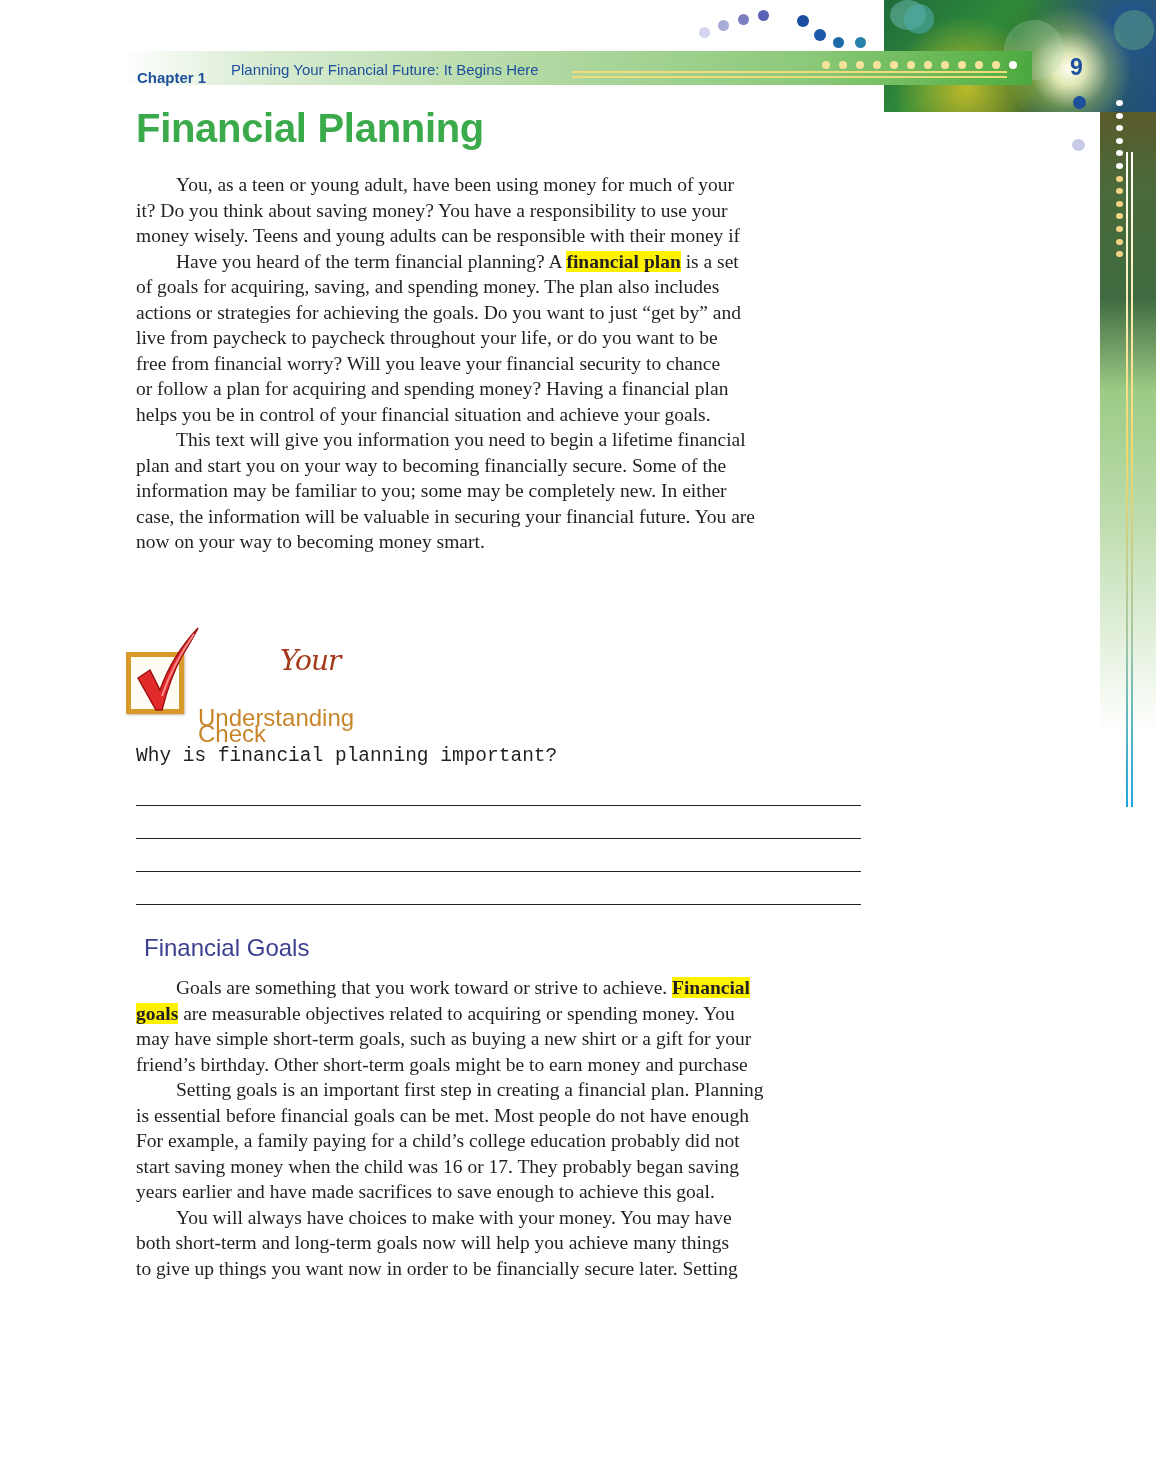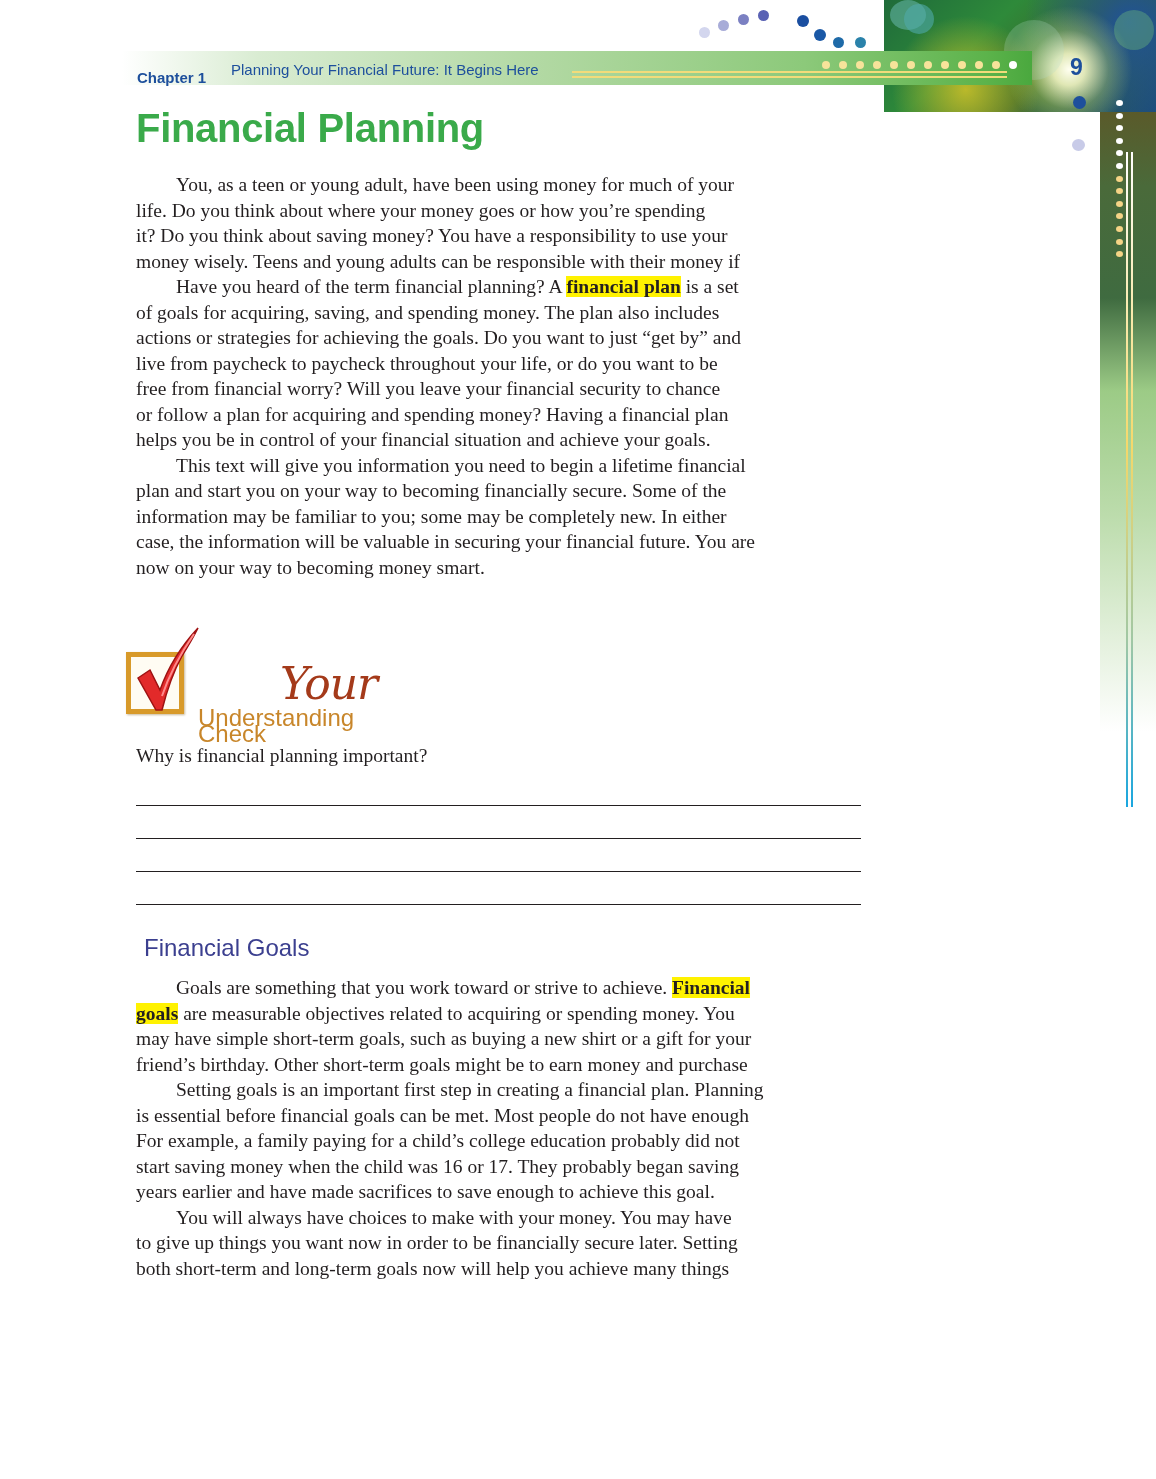--- a/index.html
+++ b/index.html
@@ -93,31 +93,31 @@
     position: absolute; left: 4px; top: 26px; width: 58px; height: 62px;
     border: 5px solid #d89a2a; box-sizing: border-box; background: rgba(255,250,235,0.6);
     box-shadow: 1px 1px 2px rgba(120,80,0,0.4);
   }
   .cyu svg.check { position: absolute; left: 10px; top: 0; }
   .cyu .check-word {
     position: absolute; left: 76px; top: 50px;
     font-family: "Liberation Sans", sans-serif; font-size: 24px; color: #c8862a; margin-top: 44px;
   }
   .cyu .your-word {
-    position: absolute; left: 158px; top: 32px;
-    font-family: "DejaVu Serif", serif; font-style: italic; font-size: 44px; color: #a43a1a;
+    position: absolute; left: 158px; top: 18px;
+    font-family: "DejaVu Serif", serif; font-style: italic; font-size: 28px; color: #a43a1a;
     letter-spacing: -1px;
   }
   .cyu .understanding-word {
     position: absolute; left: 76px; top: 78px;
     font-family: "Liberation Sans", sans-serif; font-size: 24px; color: #c8862a;
   }
   .question {
     position: absolute; left: 136px; top: 745px;
-    font-size: 19.5px; color: #231f20;
+    font-size: 19.5px; color: #231f20; font-family: Liberation Mono, monospace;
   }
   .answer-line {
     position: absolute; left: 136px; width: 725px; height: 0; border-top: 1.3px solid #231f20;
   }
 </style>
 </head>
 <body>
 
 <div class="corner-art">
   <div class="bubble" style="left:6px;top:0;width:36px;height:30px;"></div>
@@ -176,21 +176,20 @@
 </div>
 <span class="chapter-label">Chapter 1</span>
 <span class="chapter-title">Planning Your Financial Future: It Begins Here</span>
 <span class="page-number">9</span>
 
 <h1 class="section-title">Financial Planning</h1>
 
 <div class="text-block" style="top:172px;">
   <div>
     <span class="line indent">You, as a teen or young adult, have been using money for much of your</span>
-    <span class="line">life. Do you think about where your money goes or how you’re spending</span>
     <span class="line">it? Do you think about saving money? You have a responsibility to use your</span>
     <span class="line">money wisely. Teens and young adults can be responsible with their money if</span>
   </div>
   <div>
     <span class="line indent"><span>Have you heard of the term financial planning? A </span><span class="key-term">financial plan</span><span> is a set</span></span>
     <span class="line">of goals for acquiring, saving, and spending money. The plan also includes</span>
     <span class="line">actions or strategies for achieving the goals. Do you want to just “get by” and</span>
     <span class="line">live from paycheck to paycheck throughout your life, or do you want to be</span>
     <span class="line">free from financial worry? Will you leave your financial security to chance</span>
     <span class="line">or follow a plan for acquiring and spending money? Having a financial plan</span>
@@ -232,16 +231,16 @@
   </div>
   <div>
     <span class="line indent">Setting goals is an important first step in creating a financial plan. Planning</span>
     <span class="line">is essential before financial goals can be met. Most people do not have enough</span>
     <span class="line">For example, a family paying for a child’s college education probably did not</span>
     <span class="line">start saving money when the child was 16 or 17. They probably began saving</span>
     <span class="line">years earlier and have made sacrifices to save enough to achieve this goal.</span>
   </div>
   <div>
     <span class="line indent">You will always have choices to make with your money. You may have</span>
+    <span class="line">both short-term and long-term goals now will help you achieve many things</span>
     <span class="line">to give up things you want now in order to be financially secure later. Setting</span>
-    <span class="line">both short-term and long-term goals now will help you achieve many things</span>
   </div>
 </div>
 
 </body></html>

